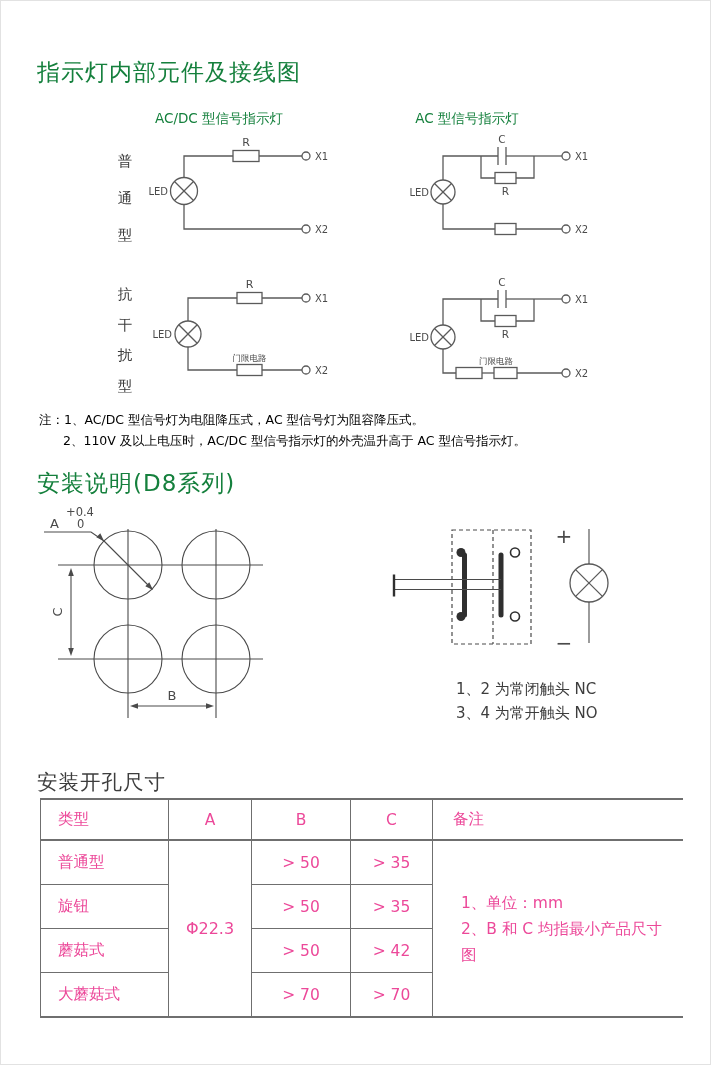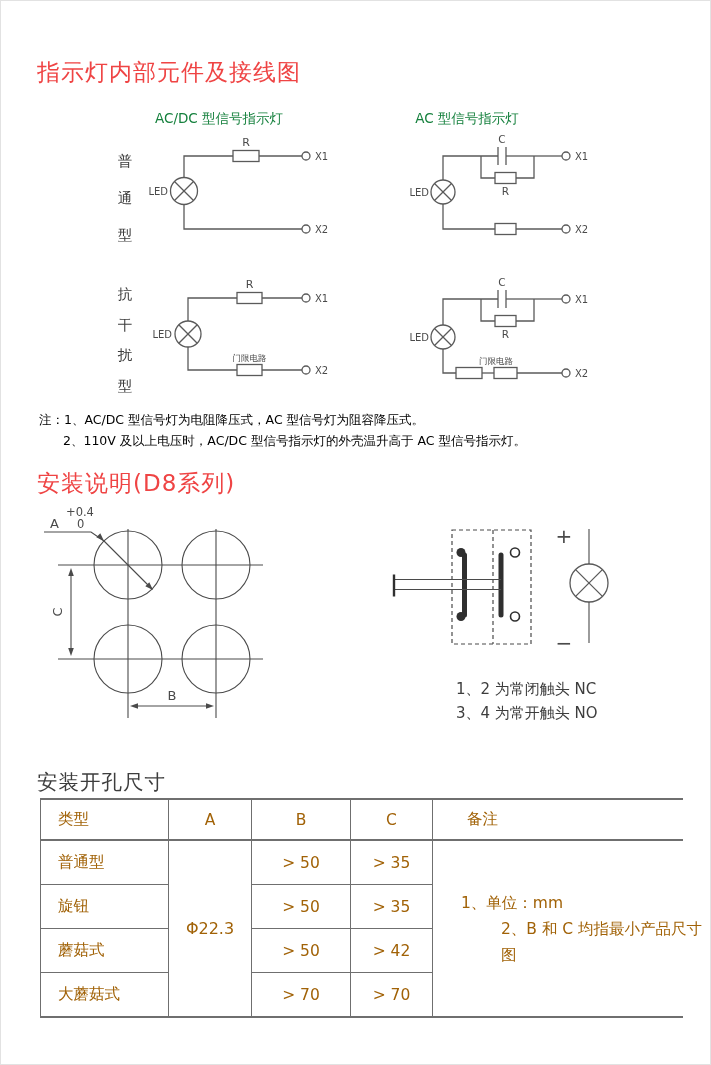--- a/index.html
+++ b/index.html
@@ -2,56 +2,56 @@
 <html><head>
 <meta charset="utf-8">
 <style>
   html,body{margin:0;padding:0;background:#f2f2f2;}
   .page{
     position:relative;width:711px;height:1065px;background:#ffffff;
     border:1px solid #e2e2e2;box-sizing:border-box;margin:0 auto;
     font-family:"DejaVu Sans",sans-serif;color:#3c3c3c;overflow:hidden;
   }
   .abs{position:absolute;}
-  .h1{font-size:23px;letter-spacing:1px;color:#ef4444;font-weight:500;}
+  .h1{font-size:23px;letter-spacing:1px;color:#15803d;font-weight:500;}
   .h2{font-size:20.5px;letter-spacing:1px;color:#3d3d3d;font-weight:500;}
   .colhead{font-size:13.5px;text-align:center;color:#15803d;}
   .vlabel{font-size:14.5px;color:#3d3d3d;text-align:center;width:16px;}
   .note{font-size:12.5px;color:#000000;white-space:nowrap;}
   .panelnote{font-size:17px;color:#3d3d3d;letter-spacing:0.5px;}
   .cnotes{font-size:15px;line-height:23.5px;color:#3d3d3d;}
   svg{overflow:visible;}
   svg text{font-family:"DejaVu Sans",sans-serif;fill:#4a4a4a;}
   .wire{stroke:#5a5a5a;stroke-width:1.3;fill:none;}
   .box{stroke:#5a5a5a;stroke-width:1.3;fill:#ffffff;}
   .term{stroke:#5a5a5a;stroke-width:1.3;fill:#ffffff;}
   .thick{stroke:#2f2f2f;stroke-width:5;stroke-linecap:round;fill:none;}
   .dash{stroke:#4a4a4a;stroke-width:1.2;fill:none;stroke-dasharray:4 3;}
   .dim{stroke:#4a4a4a;stroke-width:1.1;fill:none;}
   .arrow{fill:#4a4a4a;stroke:none;}
   
   .holes-table{
     position:absolute;left:39px;top:797px;width:642px;
     border-collapse:collapse;table-layout:fixed;
-    font-size:15.5px;color:#a16207;
+    font-size:15.5px;color:#ec4899;
     border-top:2px solid #6f6f6f;border-bottom:2px solid #6f6f6f;
   }
   .holes-table th{font-weight:normal;height:39px;}
   .holes-table td{height:43px;}
   .holes-table th,.holes-table td{border-right:1.4px solid #6f6f6f;padding:0;}
   .holes-table .first{border-left:1.4px solid #6f6f6f;}
   .holes-table th{border-bottom:2px solid #6f6f6f;}
   .holes-table .cell-type{padding-left:17px;text-align:left;border-bottom:1.4px solid #6f6f6f;}
   .holes-table tr:last-child .cell-type,.holes-table tr:last-child .cell-b,.holes-table tr:last-child .cell-c{border-bottom:none;}
   .holes-table .cell-b,.holes-table .cell-c{text-align:center;border-bottom:1.4px solid #6f6f6f;}
   .holes-table .th-left{text-align:left;padding-left:17px;}
   .holes-table .th-center{text-align:center;}
   .holes-table .cell-a{text-align:center;font-size:16px;}
   .holes-table .cell-remarks{border-right:none;padding-left:28px;vertical-align:middle;font-size:15.5px;line-height:26px;}
-  .holes-table .cell-remarks .wrapnote{width:202px;margin-left:40px;}
+  .holes-table .cell-remarks .wrapnote{width:202px;}
 </style>
 </head>
 <body>
 
 <div class="page">
 
   <div class="abs h1" style="left:36px;top:56px;">指示灯内部元件及接线图</div>
 
   <div class="abs colhead" style="left:128px;top:109px;width:180px;">AC/DC 型信号指示灯</div>
   <div class="abs colhead" style="left:386px;top:109px;width:160px;">AC 型信号指示灯</div>
@@ -249,21 +249,21 @@
         <col style="width:99px">
         <col style="width:82px">
         <col style="width:250px">
     </colgroup>
     <thead>
       <tr>
         <th class="first th-left">类型</th>
         <th class="th-center">A</th>
         <th class="th-center">B</th>
         <th class="th-center">C</th>
-        <th class="th-left" style="border-right:none;padding-left:34px;">备注</th>
+        <th class="th-left" style="border-right:none;padding-left:20px;">备注</th>
       </tr>
     </thead>
     <tbody>
       <tr>
         <td class="first cell-type">普通型</td>
         <td class="cell-a" rowspan="4">Φ22.3</td>
         <td class="cell-b">&gt; 50</td>
         <td class="cell-c">&gt; 35</td>
         <td class="cell-remarks" rowspan="4">
           <div>1、单位：mm</div>

